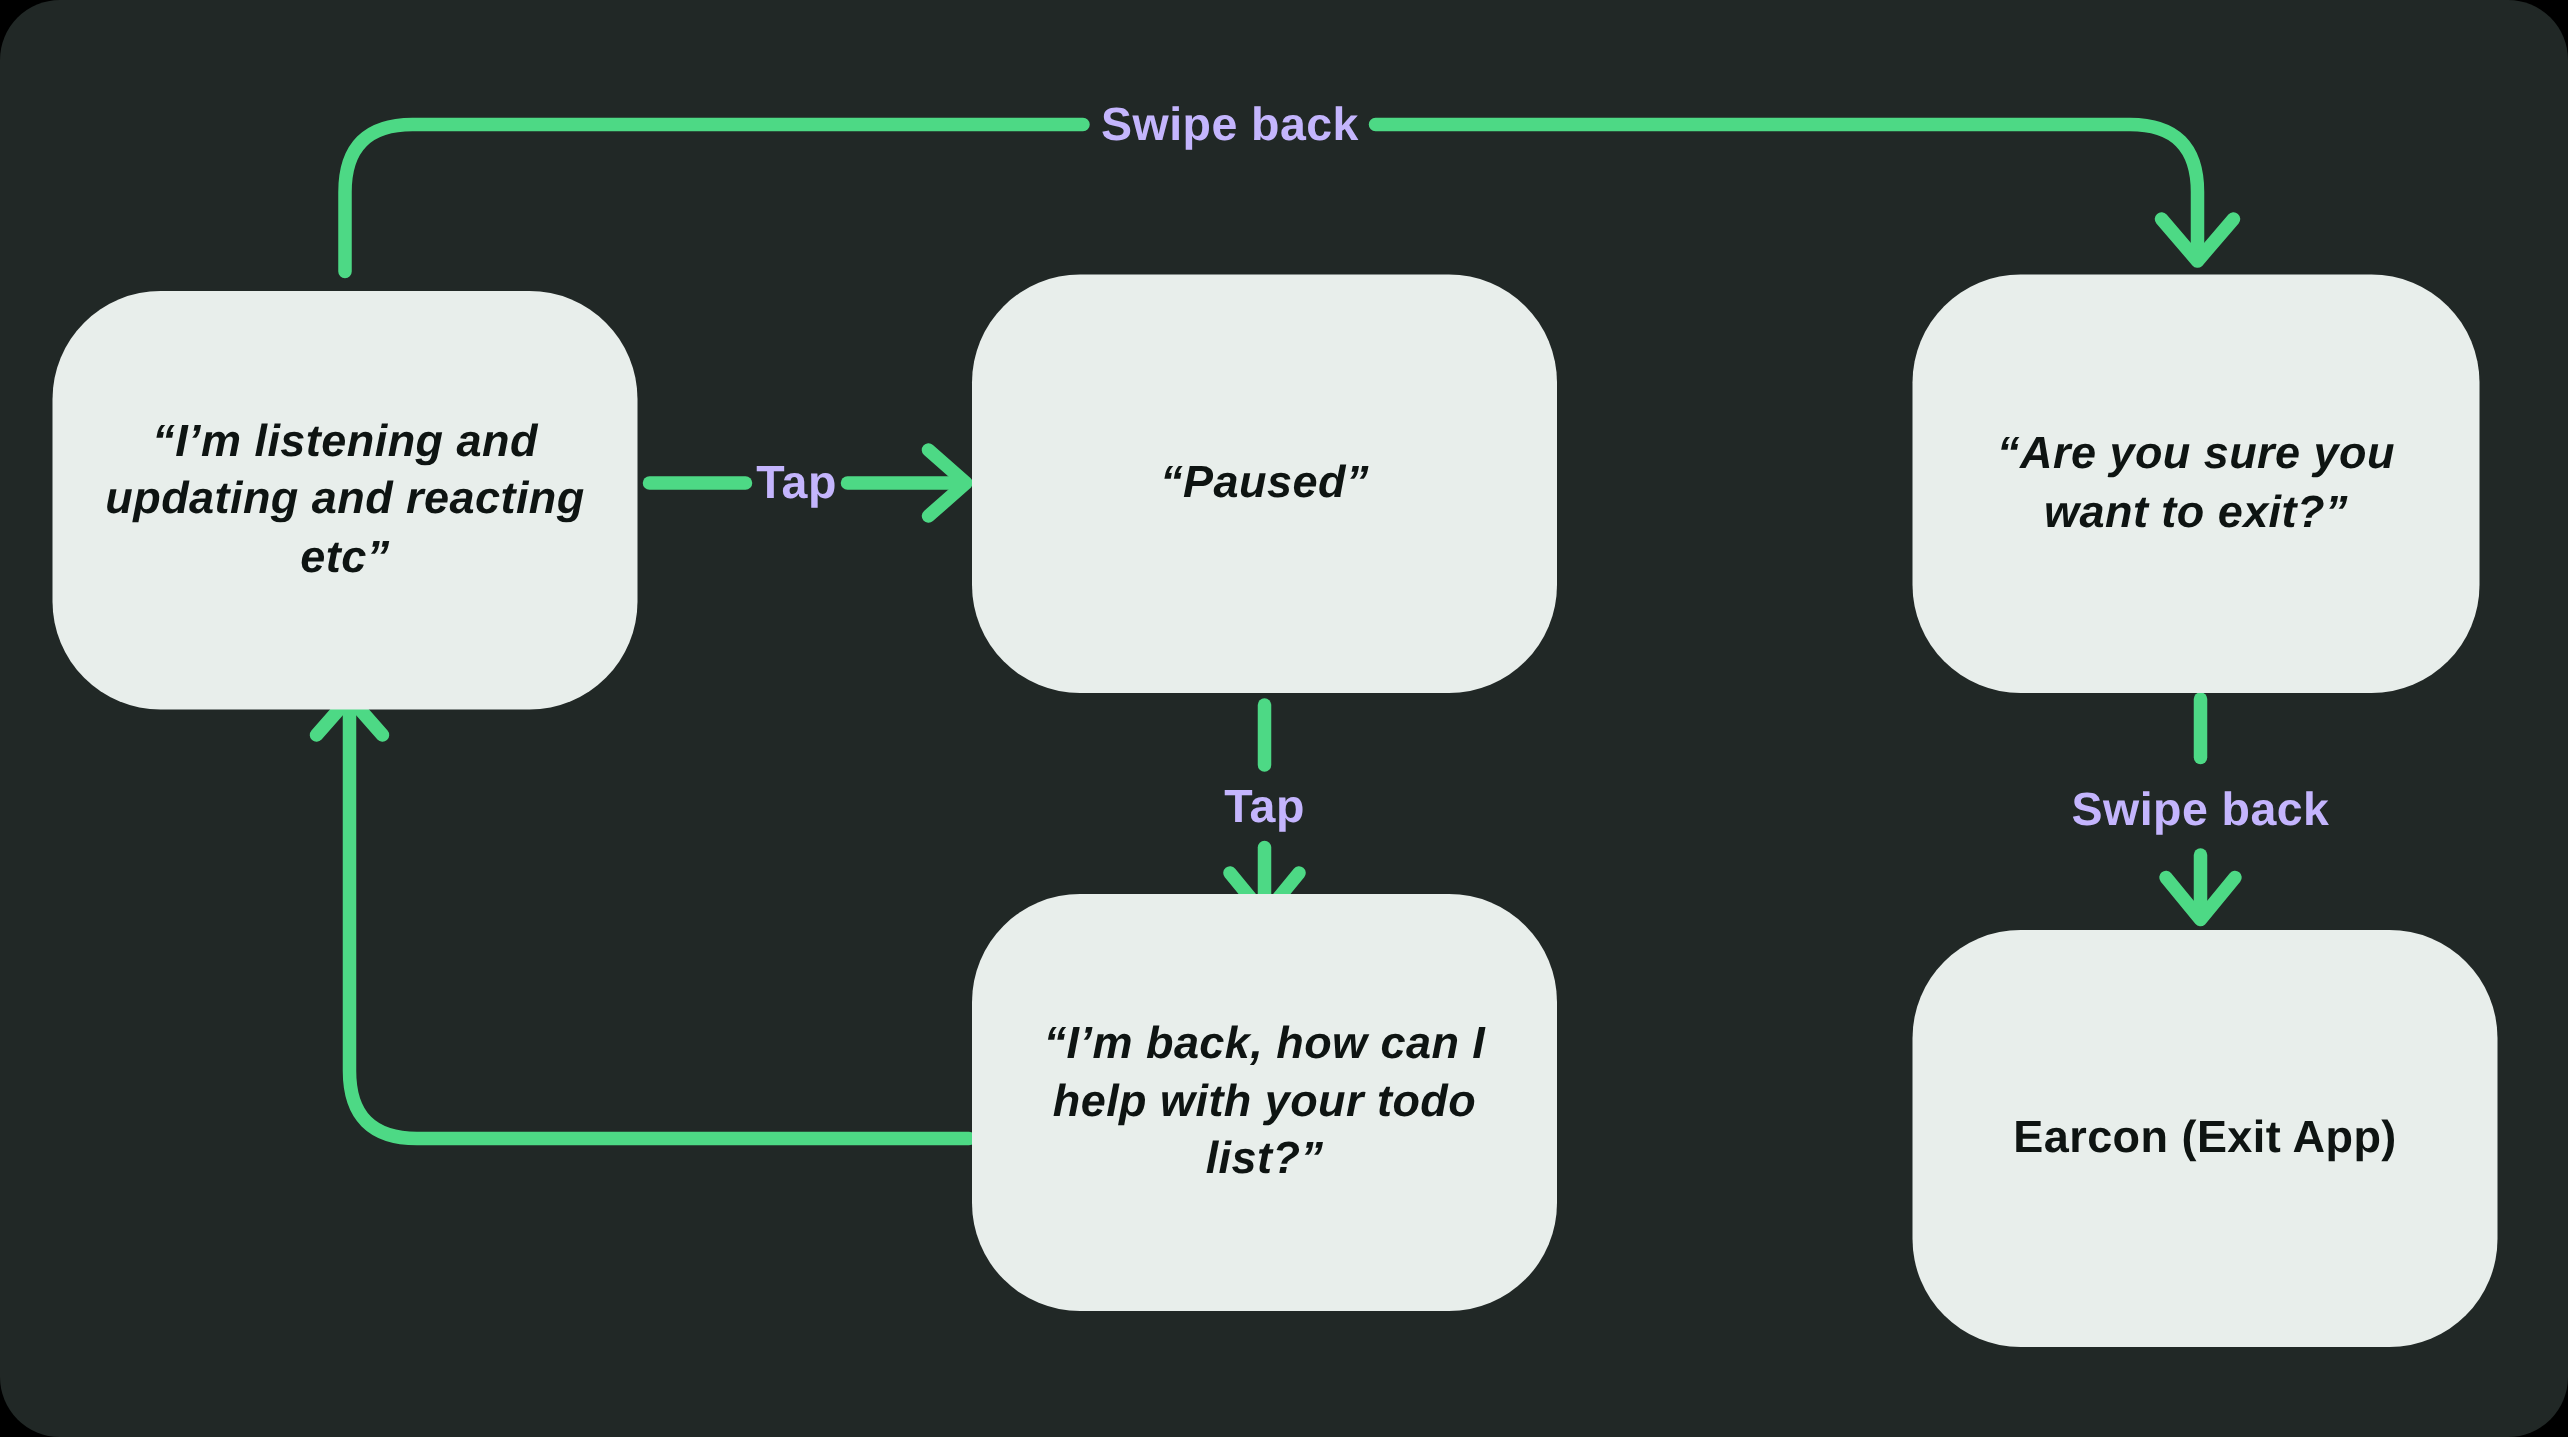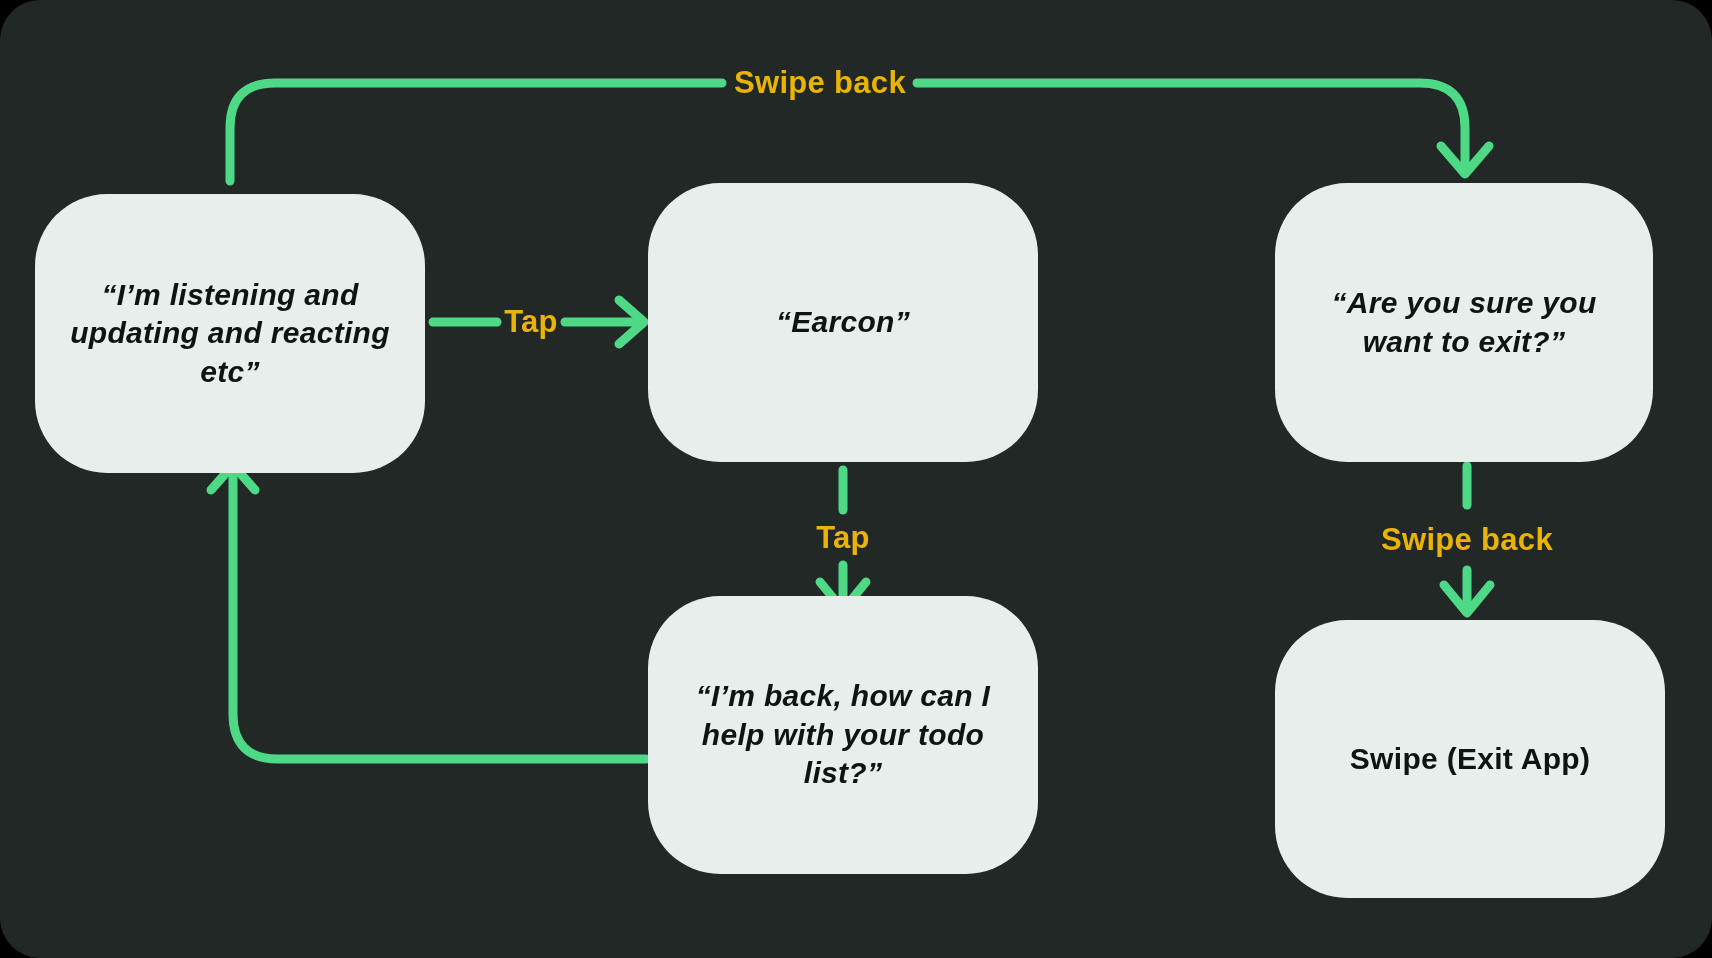--- a/index.html
+++ b/index.html
@@ -55,21 +55,21 @@
     letter-spacing: 0.3px;
   }
   .node-text.quote {
     font-style: italic;
   }
   .edge-label {
     position: absolute;
     transform: translate(-50%, -50%);
     font-size: 31px;
     font-weight: 700;
-    color: #eab308;
+    color: #c4b5fd;
     letter-spacing: 0.3px;
     white-space: nowrap;
   }
 </style>
 </head>
 <body>
 
 <div class="stage">
   <div class="panel">
 
@@ -95,36 +95,36 @@
       <path d="M 211 490 L 233 465 L 255 490" stroke="#4DD985"></path>
     </svg>
 
     <div class="node" style="left:35px; top:194px; width:390px; height:279px;">
       <span class="node-text quote" style="max-width:340px;">“I’m listening and
 updating and reacting
 etc”</span>
     </div>
 
     <div class="node" style="left:648px; top:183px; width:390px; height:279px;">
-      <span class="node-text quote" style="max-width:340px;">“Earcon”</span>
+      <span class="node-text quote" style="max-width:340px;">“Paused”</span>
     </div>
 
     <div class="node" style="left:1275px; top:183px; width:378px; height:279px;">
       <span class="node-text quote" style="max-width:320px;">“Are you sure you
 want to exit?”</span>
     </div>
 
     <div class="node" style="left:648px; top:596px; width:390px; height:278px;">
       <span class="node-text quote" style="max-width:340px;">“I’m back, how can I
 help with your todo
 list?”</span>
     </div>
 
     <div class="node" style="left:1275px; top:620px; width:390px; height:278px;">
-      <span class="node-text">Swipe (Exit App)</span>
+      <span class="node-text">Earcon (Exit App)</span>
     </div>
 
     <div class="edge-label" style="left:820px; top:83px;">Swipe back</div>
 
     <div class="edge-label" style="left:531px; top:322px;">Tap</div>
 
     <div class="edge-label" style="left:843px; top:538px;">Tap</div>
 
     <div class="edge-label" style="left:1467px; top:540px;">Swipe back</div>
 

